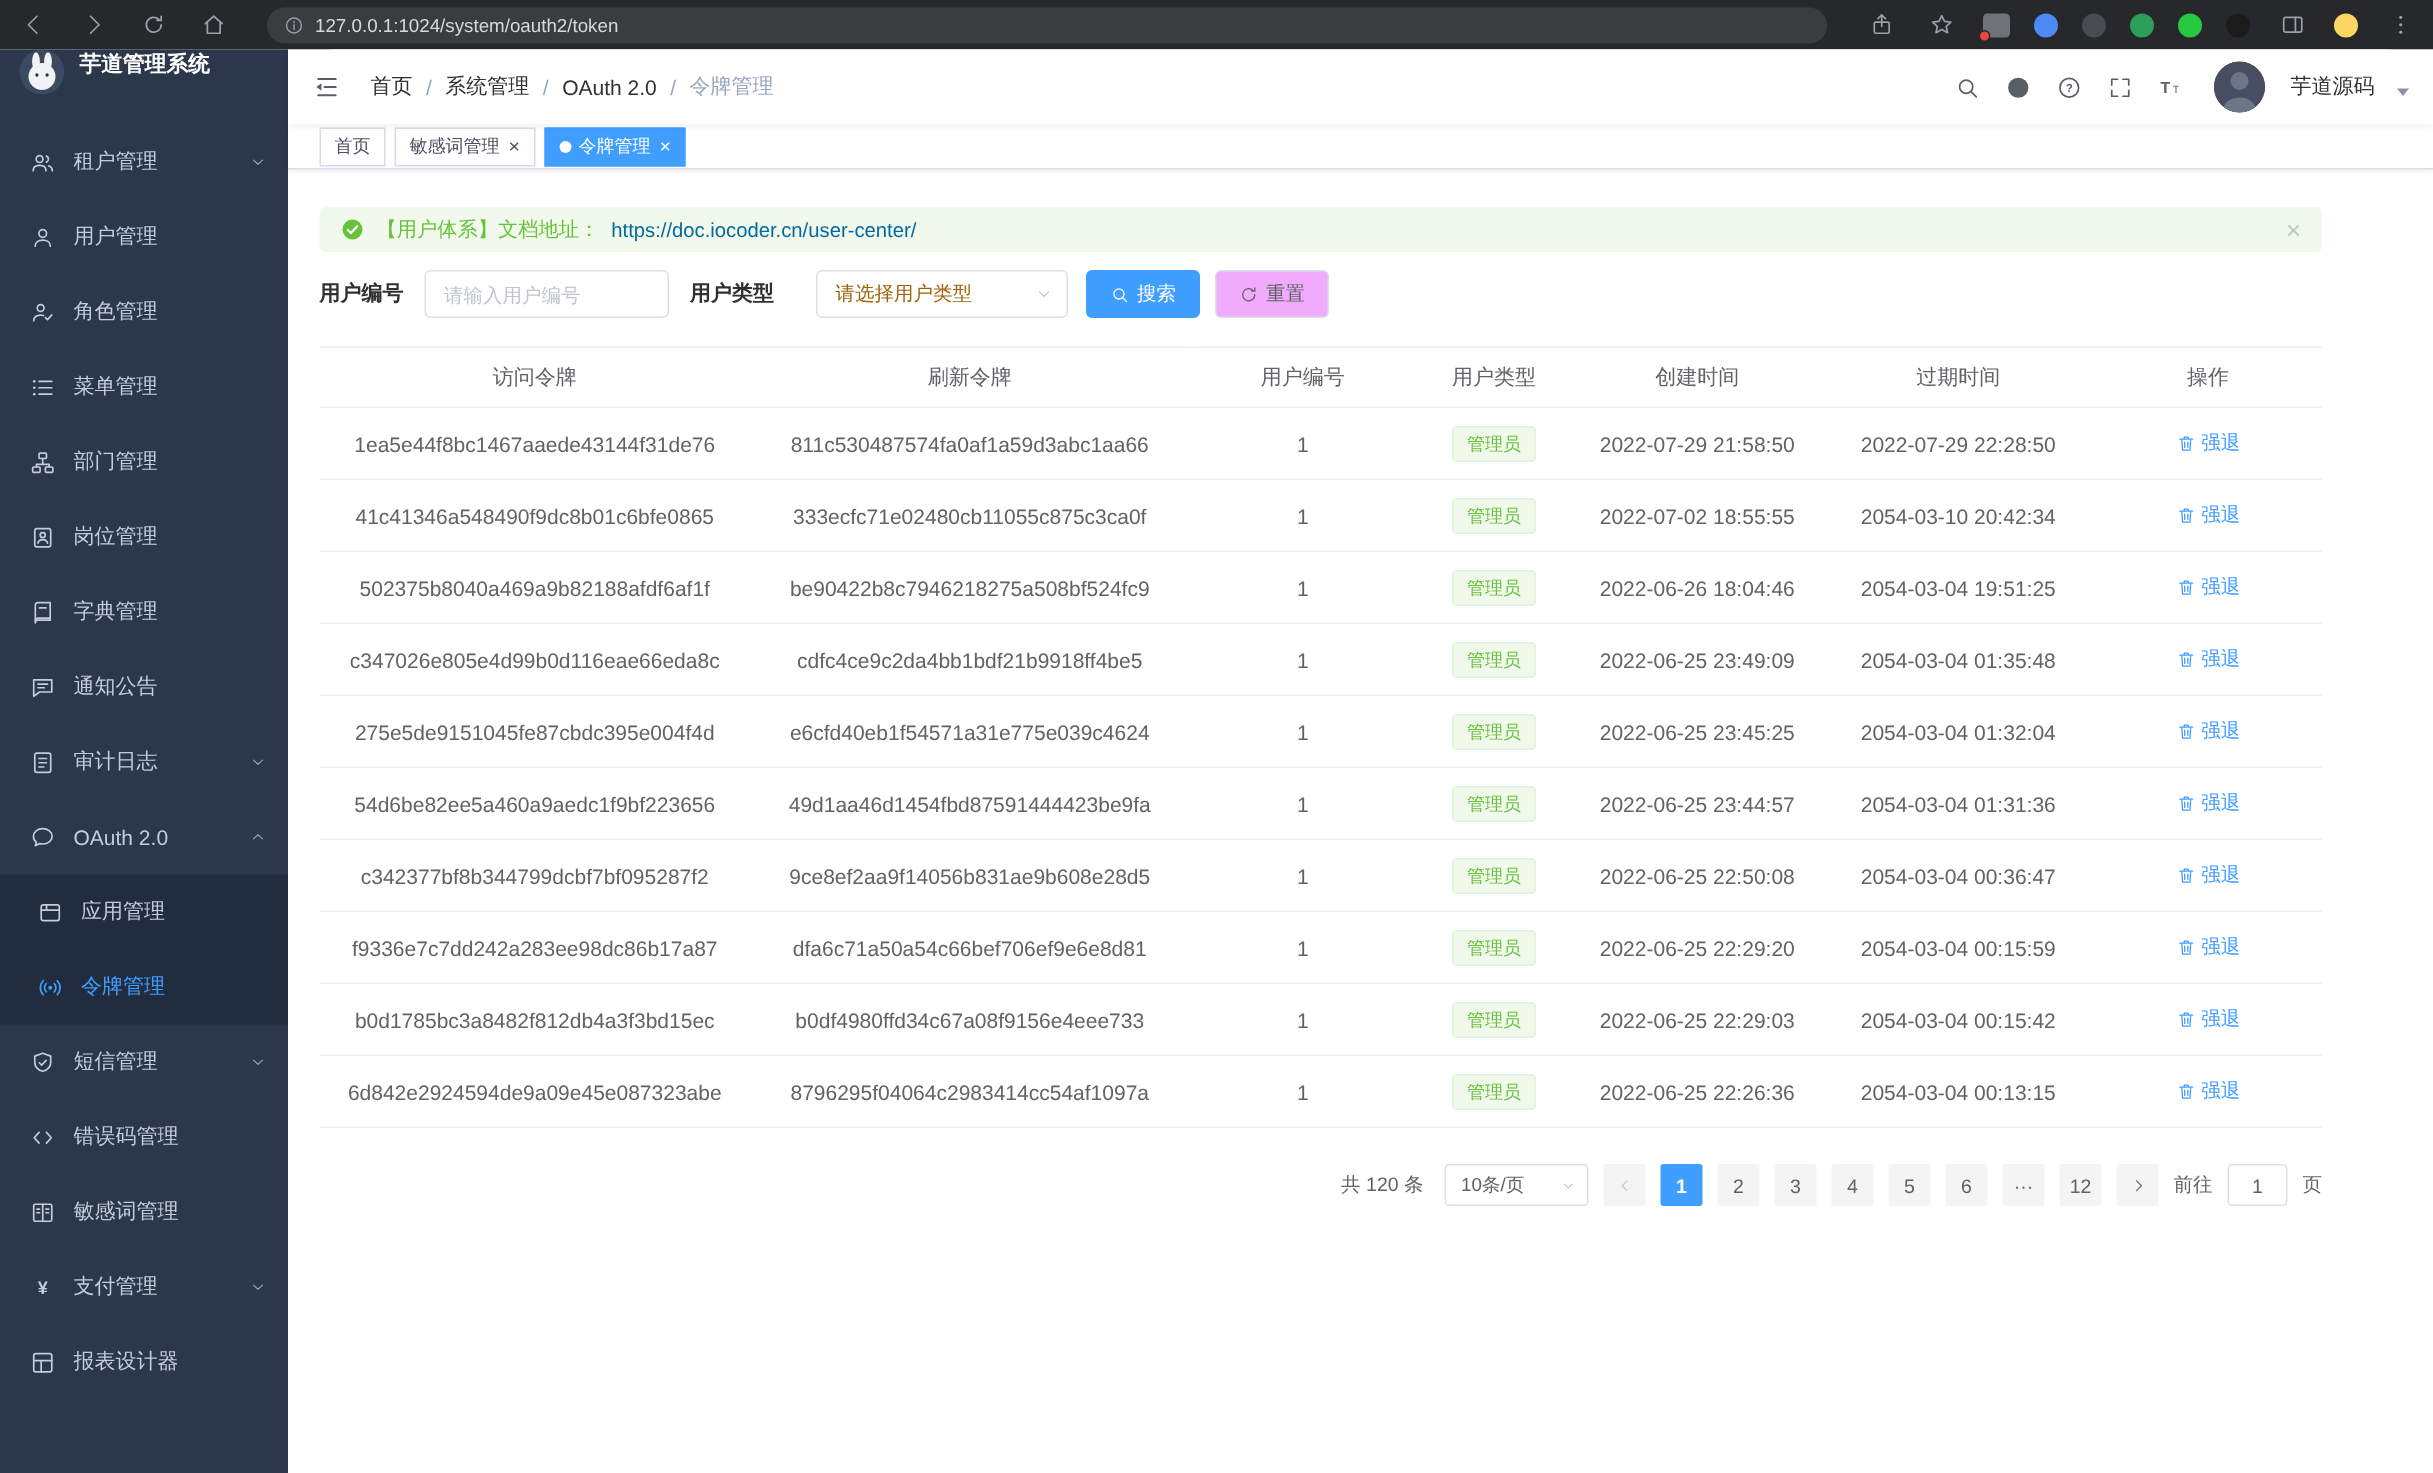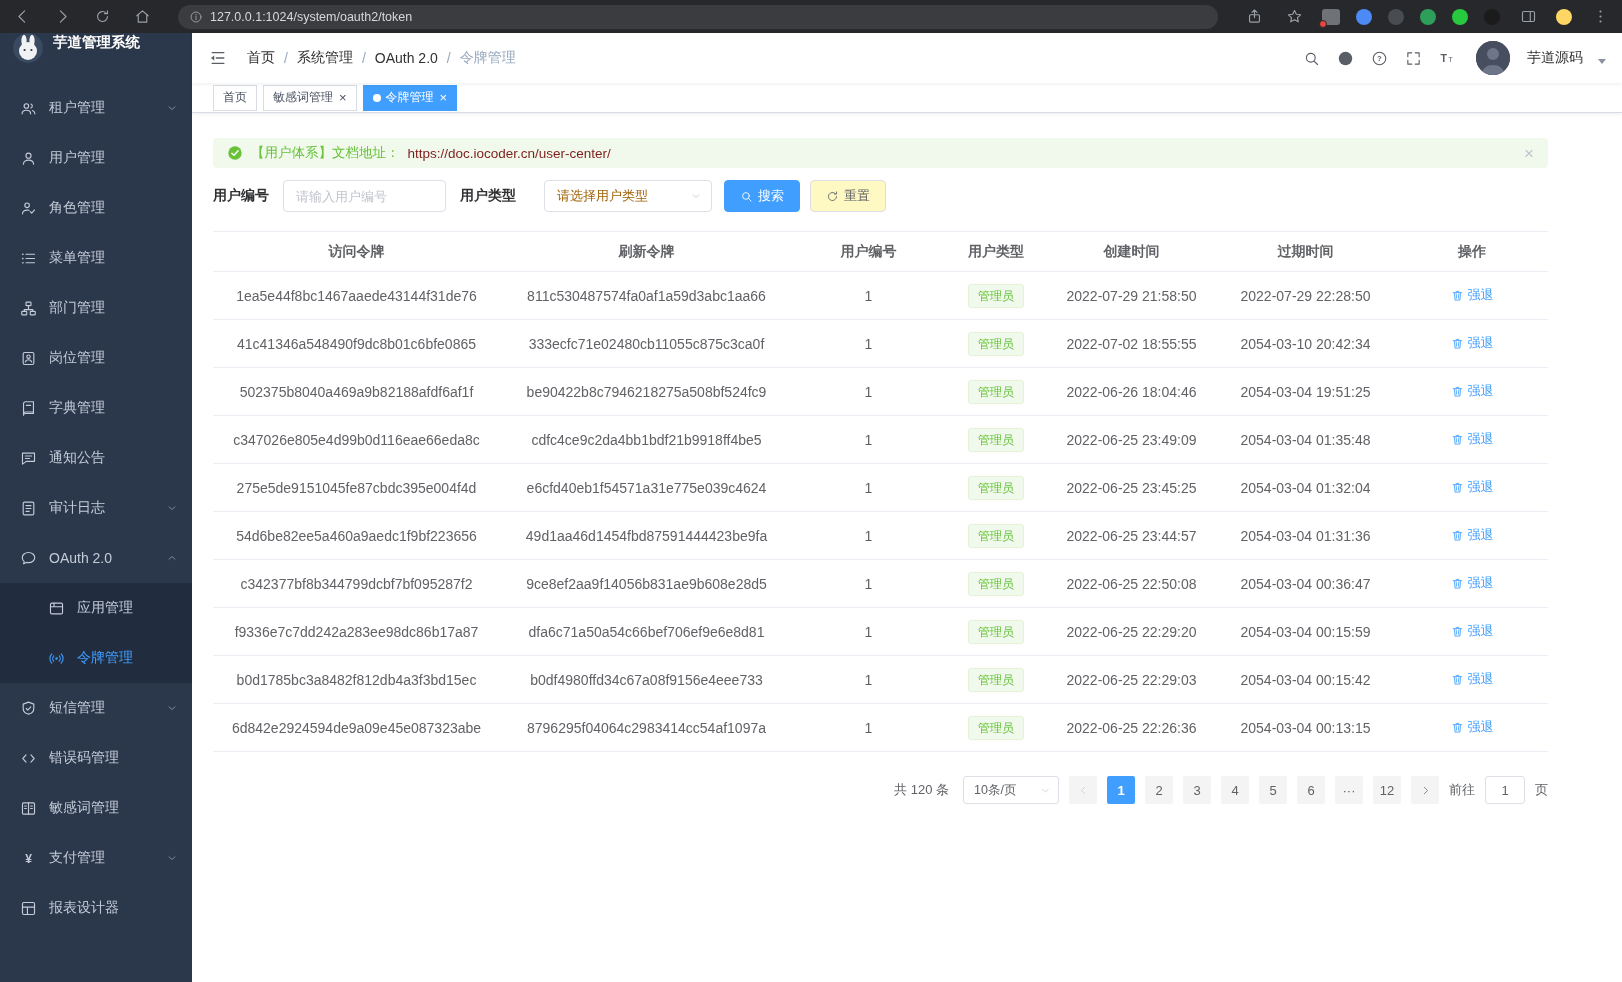--- a/index.html
+++ b/index.html
@@ -22,21 +22,21 @@
   
   .app { display:flex; height:949px; }
 
   
   .sidebar { width:192px; background:#2b374a; flex-shrink:0; overflow:hidden; display:flex; flex-direction:column; }
   .logo-row { height:50px; display:flex; align-items:flex-start; padding-left:13px; gap:10px; flex-shrink:0; }
   .logo-avatar { width:30px; height:30px; border-radius:50%; background:#3a4a61; display:flex; align-items:center; justify-content:center; overflow:hidden; }
   .logo-title { color:#fff; font-size:14.5px; font-weight:bold; white-space:nowrap; }
   .menu { flex:1; }
   .menu-item { height:50px; display:flex; align-items:center; padding:0 14px 0 20px; gap:12px; font-size:14px; color:#c4ccd9; white-space:nowrap; }
-  .menu-item.sub { background:#212d3f; padding-left:48px; }
+  .menu-item.sub { background:#212d3f; padding-left:25px; }
   .menu-item.active { color:#409eff; }
   .mi-icon { width:17px; height:17px; display:flex; flex-shrink:0; }
   .mi-label { flex:1; overflow:hidden; }
   .mi-arrow { margin-left:auto; color:#93a0b3; display:flex; }
 
   
   .main { flex:1; display:flex; flex-direction:column; background:#fff; min-width:0;border-radius:31px; }
   .navbar { height:50px; display:flex; align-items:center; padding:0 16px; box-shadow:0 1px 4px rgba(0,21,41,.08); position:relative; z-index:2; background:#fff; flex-shrink:0; }
   .fold-btn { width:22px; height:22px; color:#5a5e66; display:flex; align-items:center; }
   .breadcrumb { display:flex; align-items:center; gap:9px; font-size:14px; margin-left:17px; }
@@ -54,40 +54,40 @@
   .tag { height:26px; display:inline-flex; align-items:center; padding:0 9px; border:1px solid #d8dce5; background:#fff; color:#495060; font-size:12px; gap:5px; white-space:nowrap; }
   .tag.active { background:#409eff; border-color:#409eff; color:#fff; }
   .tag .dot { width:8px; height:8px; border-radius:50%; background:#fff; display:inline-block; }
   .tag-close { font-size:13px; line-height:1; margin-left:1px; }
 
   
   .content { flex:1; padding:25px 74px 0 21px; overflow:hidden; }
 
   .alert { height:30px; background:#f0f9eb; border-radius:4px; display:flex; align-items:center; padding:0 14px; gap:8px; font-size:13.5px; color:#67c23a;text-align:center; }
   .alert-icon { width:16px; height:16px; display:flex; }
-  .alert-link { color:#7f1d1d; text-decoration:none; }
+  .alert-link { color:#0369a1; text-decoration:none; }
   .alert-close { margin-left:auto; color:#c0c4cc; font-size:17px; line-height:1; }
 
   .filter-row { display:flex; align-items:center; margin-top:12px; }
   .f-label { font-size:14px; font-weight:bold; color:#303133; margin-right:14px; white-space:nowrap; }
   .f-input { width:163px; height:32px; border:1px solid #dcdfe6; border-radius:4px; padding:0 12px; font-size:13px; color:#606266; outline:none; font-family:inherit; }
   .f-input::placeholder { color:#c0c4cc; }
   .select-box { height:32px; border:1px solid #dcdfe6; border-radius:4px; display:flex; align-items:center; justify-content:space-between; padding:0 9px 0 12px; font-size:13px; color:#606266; background:#fff; }
   .select-box .ph { color:#a16207; }
   .select-box .caret { color:#c0c4cc; display:flex; }
   .f-select { width:168px; margin-left:14px; }
   .gap14 { margin-left:14px; }
-  .btn { height:32px; border-radius:4px; border:1px solid #dcdfe6; background:#fef9c3; display:inline-flex; align-items:center; gap:5px; padding:0 15px; font-size:13px; color:#606266; font-family:inherit; }
+  .btn { height:32px; border-radius:4px; border:1px solid #dcdfe6; background:#f0abfc; display:inline-flex; align-items:center; gap:5px; padding:0 15px; font-size:13px; color:#606266; font-family:inherit; }
   .btn-primary { background:#409eff; border-color:#409eff; color:#fff; margin-left:12px; }
   .btn-plain { margin-left:10px; }
   .btn .b-ic { display:flex; }
 
   
   .data-table { width:100%; border-collapse:collapse; table-layout:fixed; margin-top:19px; }
-  .data-table th { height:40px; font-size:14px; font-weight:bold; color:#606266; text-align:center; border-top:1px solid #ebeef5; border-bottom:1px solid #ebeef5; background:#fff; white-space:nowrap; }
+  .data-table th { height:40px; font-size:14px; font-weight:normal; color:#606266; text-align:center; border-top:1px solid #ebeef5; border-bottom:1px solid #ebeef5; background:#fff; white-space:nowrap; }
   .data-table td { height:48px; font-size:14px; color:#606266; text-align:center; border-bottom:1px solid #ebeef5; white-space:nowrap; overflow:hidden; }
   .badge { display:inline-block; padding:2px 9px; font-size:12px; border-radius:3px; background:#f0f9eb; color:#67c23a; border:1px solid #e1f3d8; line-height:1.5; }
   .action-link { color:#409eff; font-size:13px; display:inline-flex; align-items:center; gap:4px; text-decoration:none; }
   .action-link .t-ic { display:flex; }
 
   
   .pagination { display:flex; align-items:center; justify-content:flex-end; margin-top:24px; gap:10px; font-size:13px; color:#606266; }
   .pg-total { margin-right:4px; white-space:nowrap; }
   .page-size { width:96px; height:28px; border-radius:3px; padding:0 7px 0 10px; font-size:12.5px; }
   .pg-btn { min-width:28px; height:28px; padding:0 4px; border-radius:2px; background:#f4f4f5; color:#606266; display:flex; align-items:center; justify-content:center; font-size:13px; }

